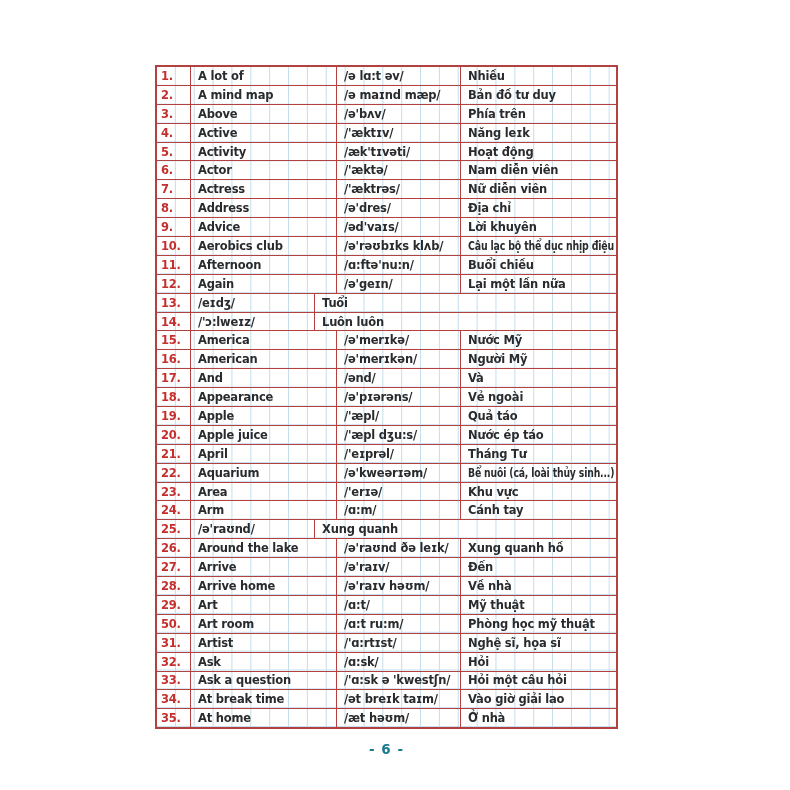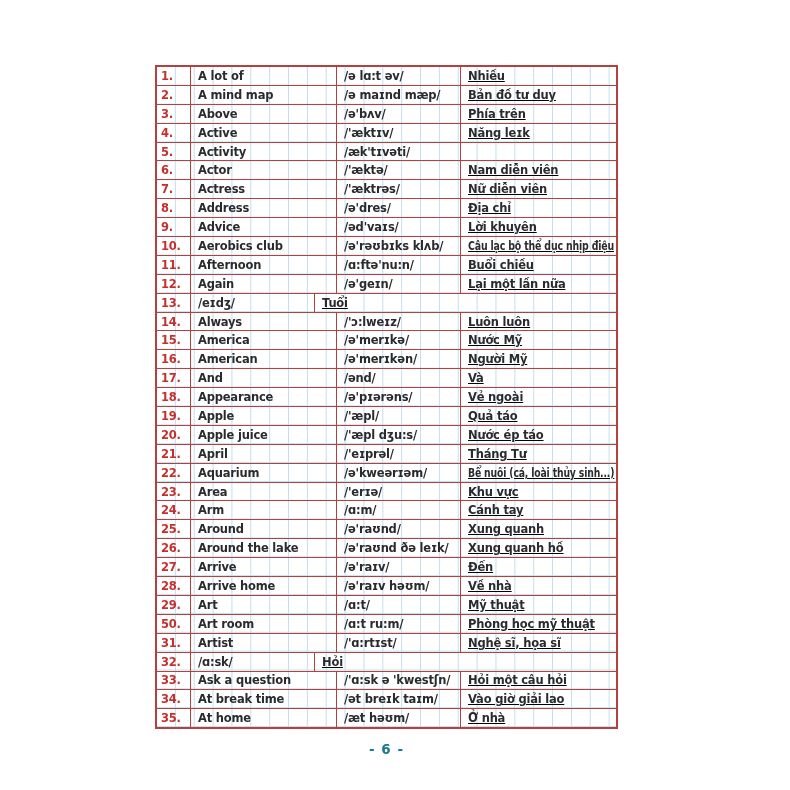--- a/index.html
+++ b/index.html
@@ -56,21 +56,21 @@
     transform-origin: left center;
     font-weight: 700;
     font-size: 11.5px;
     letter-spacing: -0.2px;
     color: var(--text, #2a2b2e);
   }
   .c-no { width: 34px; padding-left: 4px; }
   .c-no .txt { color: var(--row_number, #c4302e); }
   .c-word { width: 146px; }
   .c-ipa  { width: 124px; }
-  .c-meaning { flex: 1; border-right: none; text-decoration: underline; }
+  .c-meaning { flex: 1; border-right: none; }
   .page-number {
     position: absolute;
     left: 155px;
     top: 741px;
     width: 463px;
     text-align: center;
     font-weight: 700;
     font-size: 13.5px;
     letter-spacing: 1px;
     color: var(--page_number, #1a7a8f);
@@ -144,20 +144,23 @@
   <div class="row">
     <div class="cell c-no">
           <span class="txt">5.</span>
         </div>
     <div class="cell c-word">
           <span class="txt">Activity</span>
         </div>
     <div class="cell c-ipa">
           <span class="txt">/æk'tɪvəti/</span>
         </div>
+    <div class="cell c-meaning">
+          <span class="txt">Hoạt động</span>
+        </div>
   </div>
 
   <div class="row">
     <div class="cell c-no">
           <span class="txt">6.</span>
         </div>
     <div class="cell c-word">
           <span class="txt">Actor</span>
         </div>
     <div class="cell c-ipa">
@@ -267,23 +270,20 @@
         </div>
     <div class="cell c-meaning">
           <span class="txt">Tuổi</span>
         </div>
   </div>
 
   <div class="row">
     <div class="cell c-no">
           <span class="txt">14.</span>
         </div>
-    <div class="cell c-word">
-          <span class="txt">Always</span>
-        </div>
     <div class="cell c-ipa">
           <span class="txt">/'ɔ:lweɪz/</span>
         </div>
     <div class="cell c-meaning">
           <span class="txt">Luôn luôn</span>
         </div>
   </div>
 
   <div class="row">
     <div class="cell c-no">
@@ -432,23 +432,20 @@
         </div>
     <div class="cell c-meaning">
           <span class="txt">Cánh tay</span>
         </div>
   </div>
 
   <div class="row">
     <div class="cell c-no">
           <span class="txt">25.</span>
         </div>
-    <div class="cell c-word">
-          <span class="txt">Around</span>
-        </div>
     <div class="cell c-ipa">
           <span class="txt">/ə'raʊnd/</span>
         </div>
     <div class="cell c-meaning">
           <span class="txt">Xung quanh</span>
         </div>
   </div>
 
   <div class="row">
     <div class="cell c-no">
@@ -536,20 +533,23 @@
           <span class="txt">/'ɑ:rtɪst/</span>
         </div>
     <div class="cell c-meaning">
           <span class="txt">Nghệ sĩ, họa sĩ</span>
         </div>
   </div>
 
   <div class="row">
     <div class="cell c-no">
           <span class="txt">32.</span>
+        </div>
+    <div class="cell c-word">
+          <span class="txt">Ask</span>
         </div>
     <div class="cell c-ipa">
           <span class="txt">/ɑ:sk/</span>
         </div>
     <div class="cell c-meaning">
           <span class="txt">Hỏi</span>
         </div>
   </div>
 
   <div class="row">

